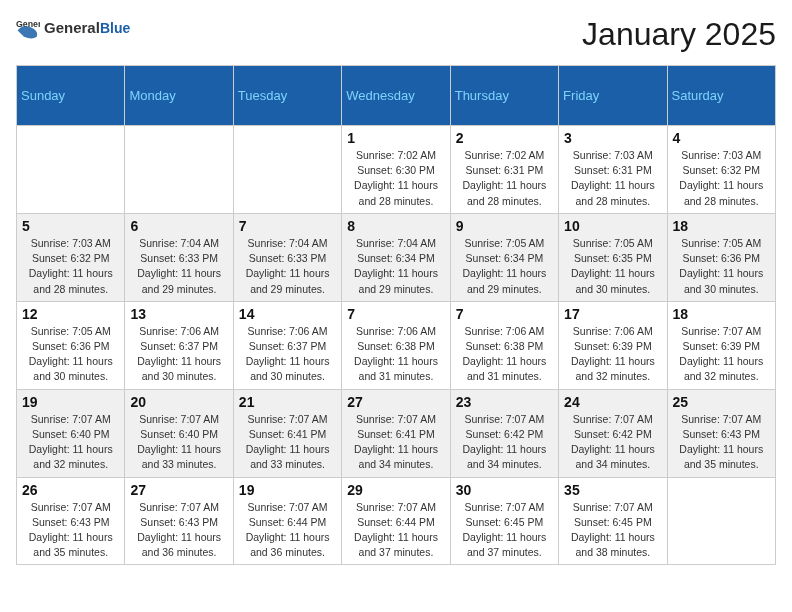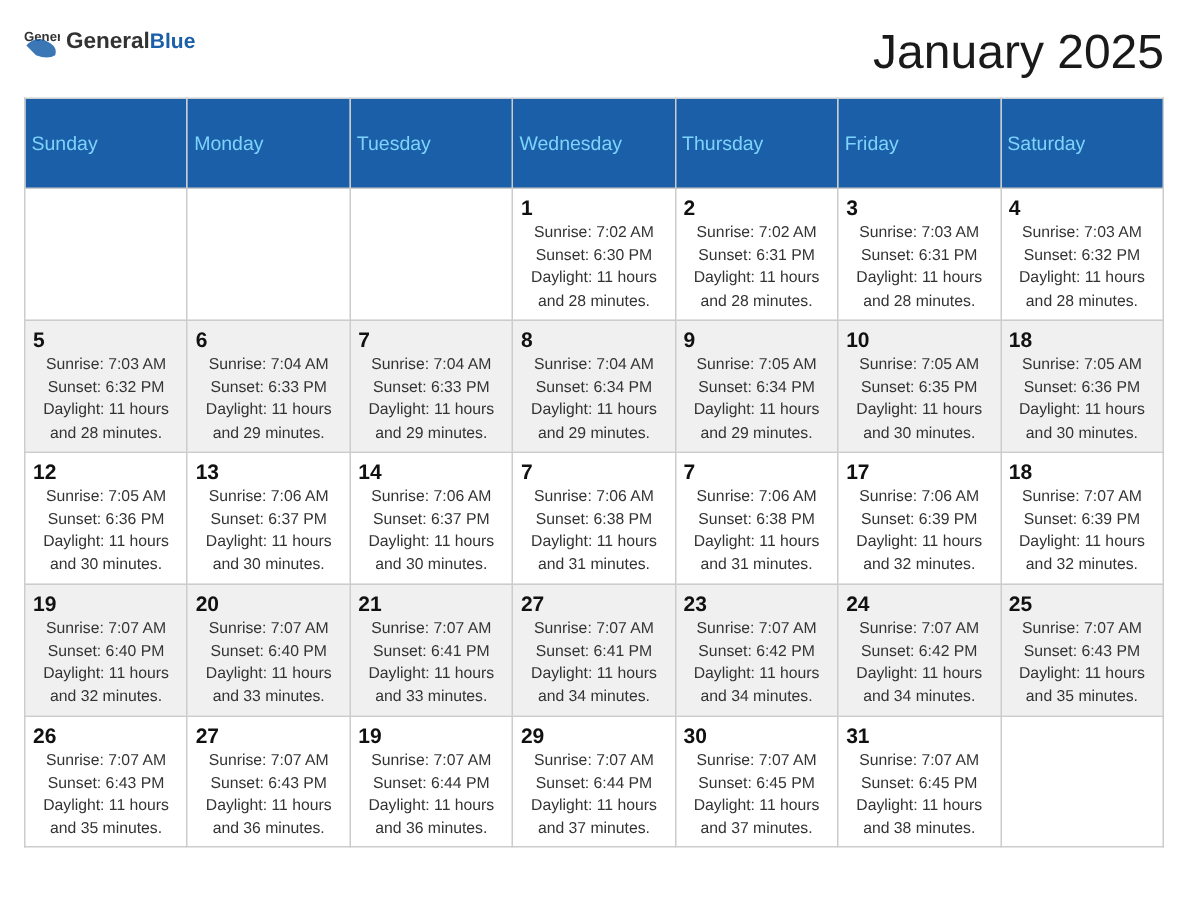--- a/index.html
+++ b/index.html
@@ -284,21 +284,21 @@
 Sunset: 6:44 PM
 Daylight: 11 hours and 37 minutes.</div>
         </td>
         <td>
           <span class="day-num">30</span>
           <div class="cell-info" style="white-space: pre-line;">Sunrise: 7:07 AM
 Sunset: 6:45 PM
 Daylight: 11 hours and 37 minutes.</div>
         </td>
         <td>
-          <span class="day-num">31</span>
+          <span class="day-num">35</span>
           <div class="cell-info" style="white-space: pre-line;">Sunrise: 7:07 AM
 Sunset: 6:45 PM
 Daylight: 11 hours and 38 minutes.</div>
         </td>
         <td class="empty-cell"></td>
       </tr>
     </tbody>
 </table>
 
 </body></html>

